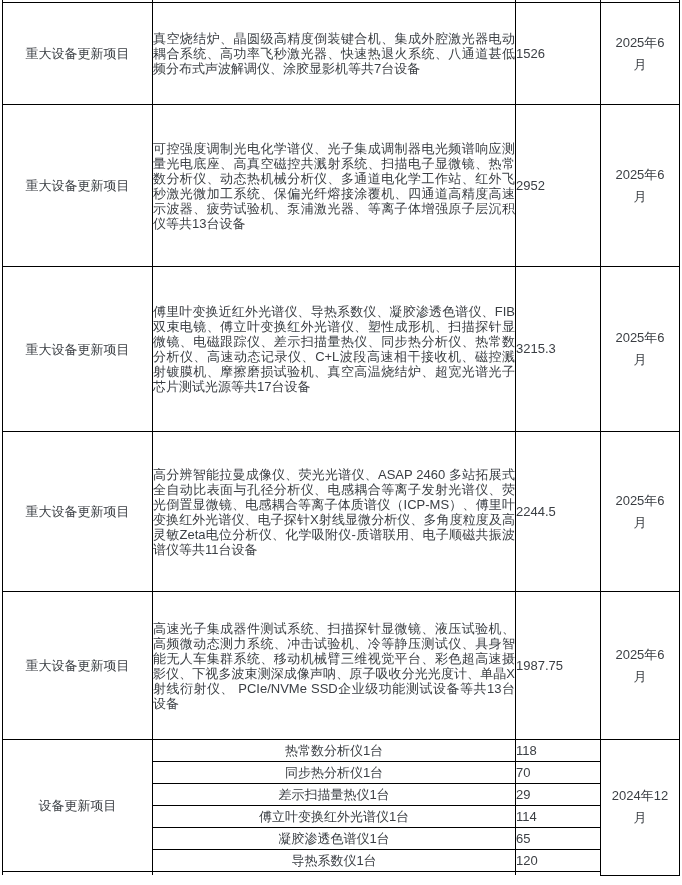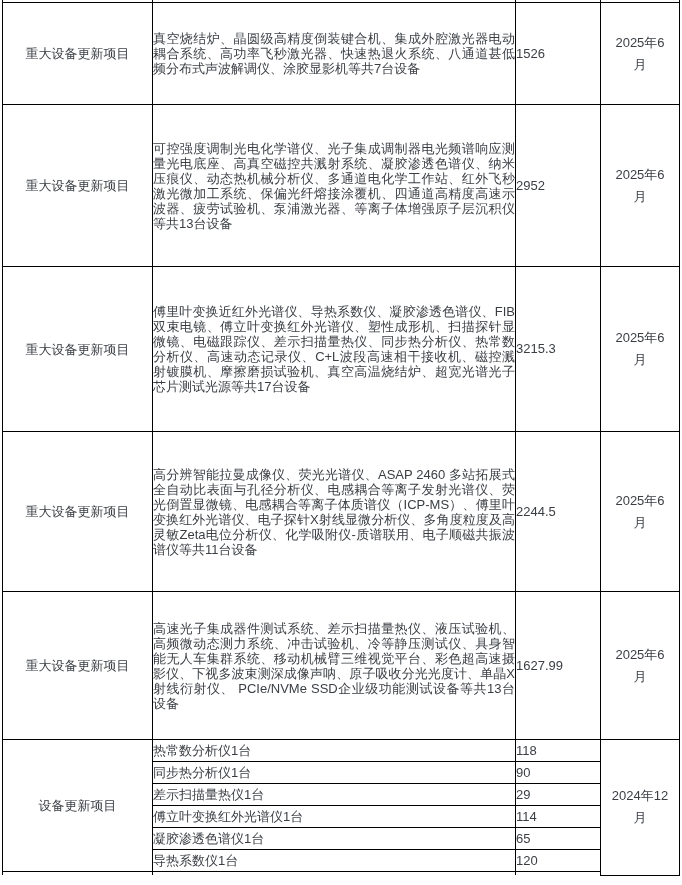--- a/index.html
+++ b/index.html
@@ -46,20 +46,21 @@
     text-justify: inter-ideograph;
     padding: 4px 9px;
   }
   .desc-inner {
     line-height: 15px;
     max-height: 147px;
     overflow: hidden;
     word-break: break-all;
   }
   td.idesc {
+    text-align: center;
     line-height: 20px;
     overflow: hidden;
     margin-left: 20px;
   }
   td.amount {
     text-align: left;
     line-height: 20px;
   }
   td.date { text-align: center; margin-left: 7px; }
   .date-inner {
@@ -103,21 +104,21 @@
           </td>
       <td class="amount">1526</td>
       <td class="date">
             <div class="date-inner">2025年6月</div>
           </td>
     </tr>
 
     <tr class="r2">
       <td class="cat">重大设备更新项目</td>
       <td class="desc">
-            <div class="desc-inner">可控强度调制光电化学谱仪、光子集成调制器电光频谱响应测量光电底座、高真空磁控共溅射系统、凝胶渗透色谱仪、纳米压痕仪、动态热机械分析仪、多通道电化学工作站、红外飞秒激光微加工系统、保偏光纤熔接涂覆机、四通道高精度高速示波器、疲劳试验机、泵浦激光器、等离子体增强原子层沉积仪等共13台设备</div>
+            <div class="desc-inner">可控强度调制光电化学谱仪、光子集成调制器电光频谱响应测量光电底座、高真空磁控共溅射系统、扫描电子显微镜、热常数分析仪、动态热机械分析仪、多通道电化学工作站、红外飞秒激光微加工系统、保偏光纤熔接涂覆机、四通道高精度高速示波器、疲劳试验机、泵浦激光器、等离子体增强原子层沉积仪等共13台设备</div>
           </td>
       <td class="amount">2952</td>
       <td class="date">
             <div class="date-inner">2025年6月</div>
           </td>
     </tr>
 
     <tr class="r3">
       <td class="cat">重大设备更新项目</td>
       <td class="desc">
@@ -136,39 +137,39 @@
           </td>
       <td class="amount">2244.5</td>
       <td class="date">
             <div class="date-inner">2025年6月</div>
           </td>
     </tr>
 
     <tr class="r5">
       <td class="cat">重大设备更新项目</td>
       <td class="desc">
-            <div class="desc-inner">高速光子集成器件测试系统、差示扫描量热仪、液压试验机、高频微动态测力系统、冲击试验机、冷等静压测试仪、具身智能无人车集群系统、移动机械臂三维视觉平台、彩色超高速摄影仪、下视多波束测深成像声呐、原子吸收分光光度计、单晶X射线衍射仪、 PCIe/NVMe SSD企业级功能测试设备等共13台设备</div>
+            <div class="desc-inner">高速光子集成器件测试系统、扫描探针显微镜、液压试验机、高频微动态测力系统、冲击试验机、冷等静压测试仪、具身智能无人车集群系统、移动机械臂三维视觉平台、彩色超高速摄影仪、下视多波束测深成像声呐、原子吸收分光光度计、单晶X射线衍射仪、 PCIe/NVMe SSD企业级功能测试设备等共13台设备</div>
           </td>
-      <td class="amount">1627.99</td>
+      <td class="amount">1987.75</td>
       <td class="date">
             <div class="date-inner">2025年6月</div>
           </td>
     </tr>
 
     <tr class="item">
       <td class="cat" rowspan="6">设备更新项目</td>
       <td class="idesc">热常数分析仪1台</td>
       <td class="amount">118</td>
       <td class="date no-bottom" rowspan="7">
             <div class="date-inner">2024年12月</div>
           </td>
     </tr>
     <tr class="item">
       <td class="idesc">同步热分析仪1台</td>
-      <td class="amount">90</td>
+      <td class="amount">70</td>
     </tr>
     <tr class="item">
       <td class="idesc">差示扫描量热仪1台</td>
       <td class="amount">29</td>
     </tr>
     <tr class="item">
       <td class="idesc">傅立叶变换红外光谱仪1台</td>
       <td class="amount">114</td>
     </tr>
     <tr class="item">

